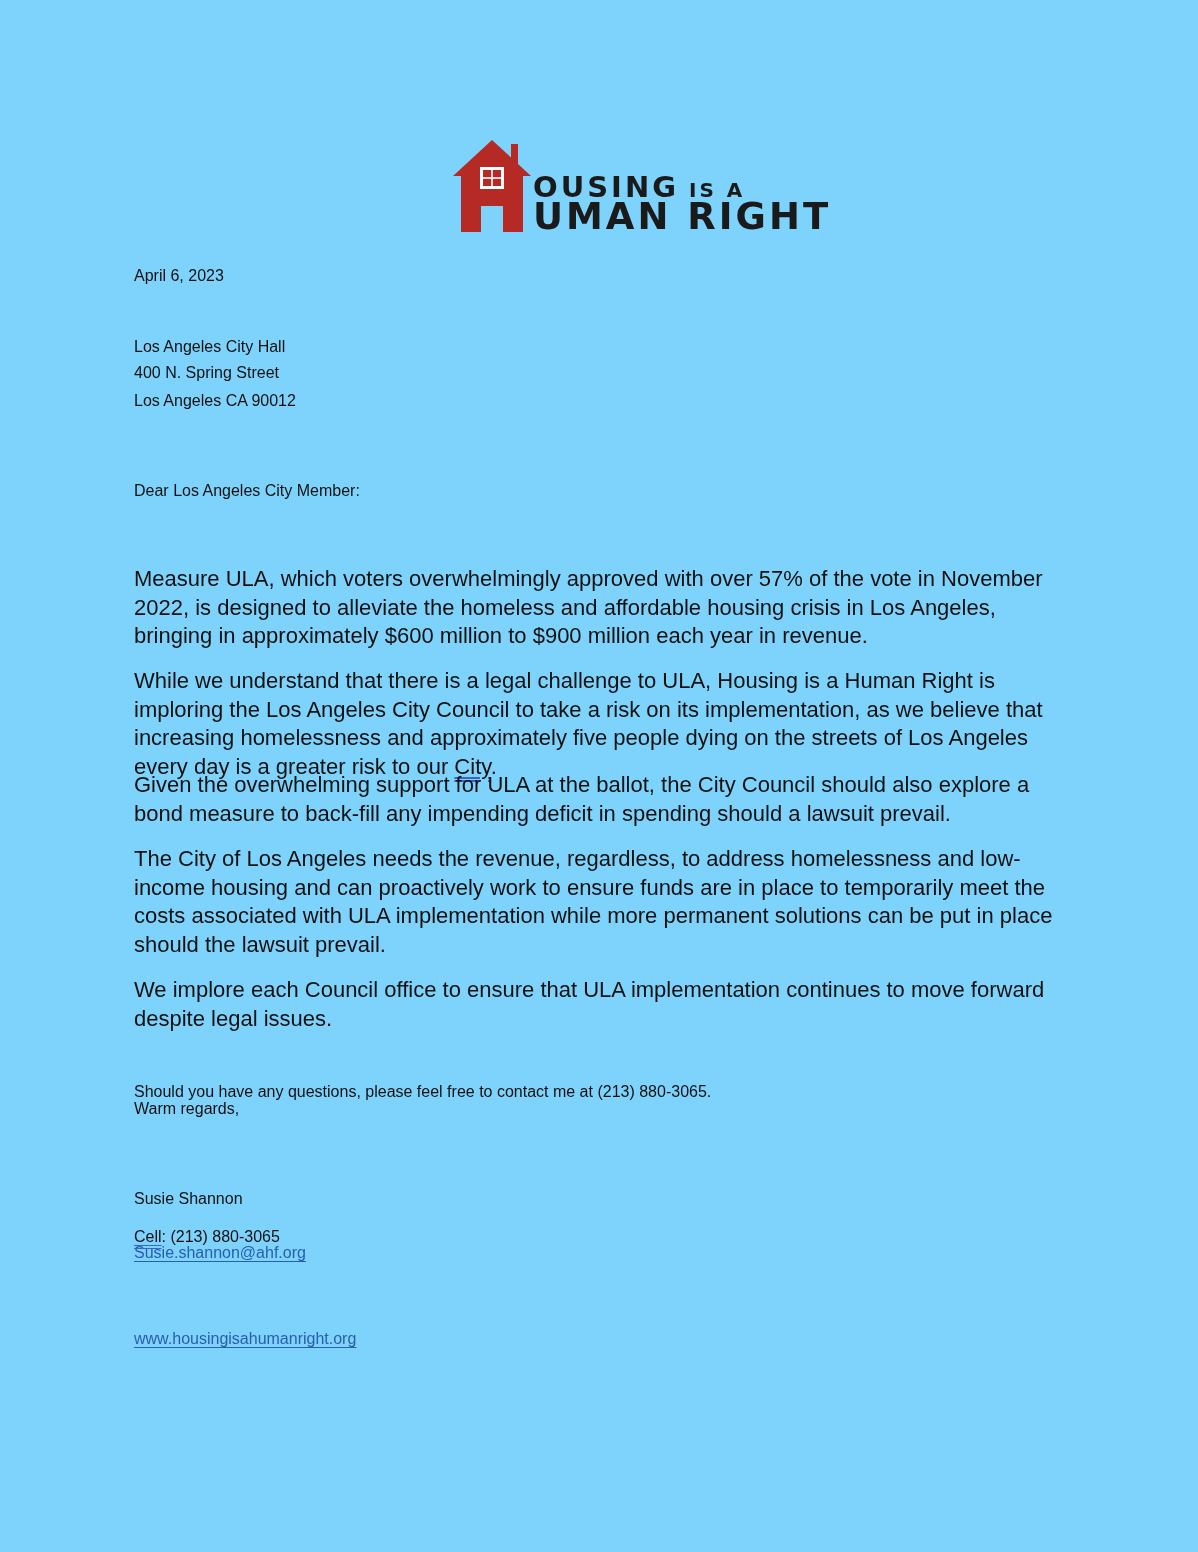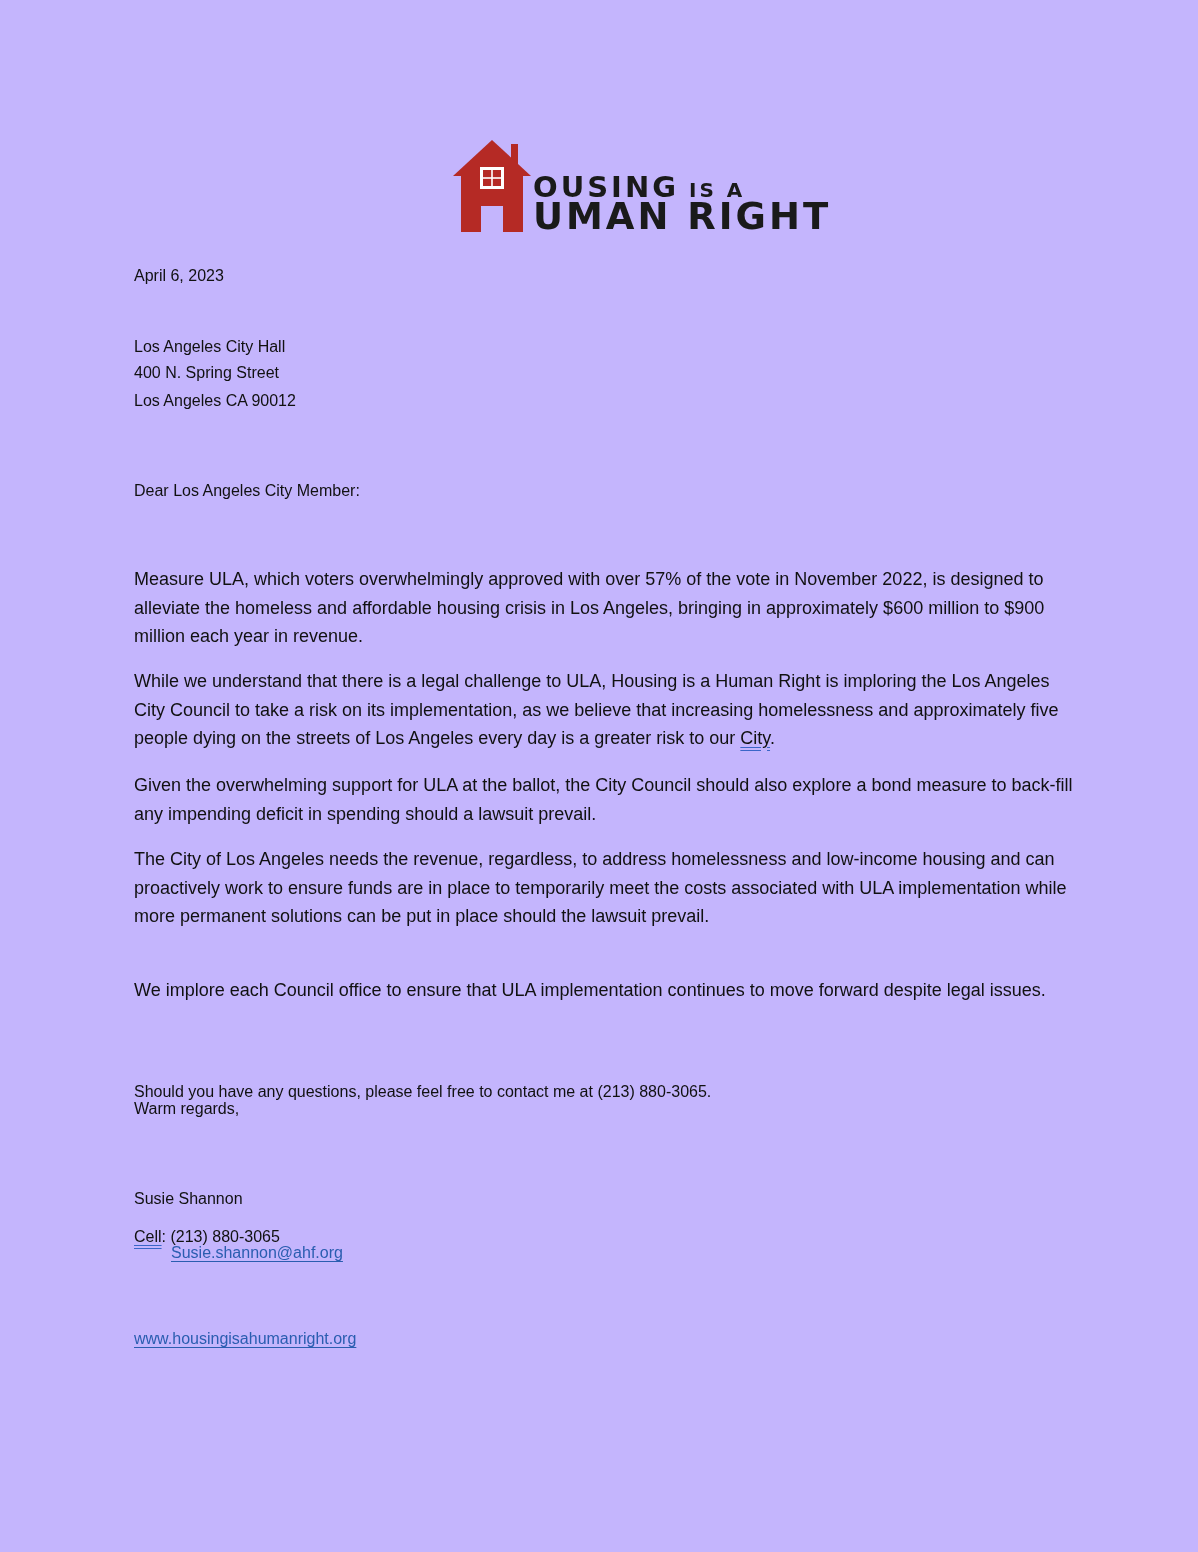--- a/index.html
+++ b/index.html
@@ -12,21 +12,21 @@
       height: 1552px;
       position: relative;
       overflow: hidden;
       font-family: "Liberation Sans", "DejaVu Sans", sans-serif;
       color: #111111;
     }
     .page {
       position: absolute;
       left: 0; top: 0;
       width: 1198px; height: 1552px;
-      background: #c4b5fd;
+      background: #7dd3fc;
     }
     
     .logo {
       position: absolute;
       left: 453px;
       top: 140px;
       width: 300px;
       height: 92px;
     }
     .logo svg.house {
@@ -51,21 +51,21 @@
       position: absolute;
       left: 134px;
       font-size: 16px;
       line-height: 28px;
       white-space: nowrap;
     }
     .para {
       position: absolute;
       left: 134px;
       width: 940px;
-      font-size: 18px;
+      font-size: 22px;
       line-height: 28.5px;
     }
     .link {
       color: #2a5db0;
       text-decoration: underline;
       text-underline-offset: 3px;
     }
     .dbl {
       text-decoration: underline double #3a66c8;
       text-underline-offset: 3px;
@@ -114,19 +114,19 @@
 
   <div class="para" style="top:845px; width:935px;">The City of Los Angeles needs the revenue, regardless, to address homelessness and low-income housing and can proactively work to ensure funds are in place to temporarily meet the costs associated with ULA implementation while more permanent solutions can be put in place should the lawsuit prevail.</div>
 
   <div class="para" style="top:976px;">We implore each Council office to ensure that ULA implementation continues to move forward despite legal issues.</div>
 
   <div class="text" style="top:1078px;">Should you have any questions, please feel free to contact me at (213) 880-3065.</div>
 
   <div class="text" style="top:1095px;">Warm regards,</div>
 
   <div class="text" style="top:1185px;">Susie Shannon</div>
-  <div class="text link" style="top:1239px;margin-left:37px;">Susie.shannon@ahf.org</div>
+  <div class="text link" style="top:1239px;">Susie.shannon@ahf.org</div>
 
   <div class="text" style="top:1223px;"><span class="dbl">Cell</span><span>: (213) 880-3065</span></div>
 
   <div class="text link" style="top:1325px;">www.housingisahumanright.org</div>
 
 </div>
 
 </body></html>

